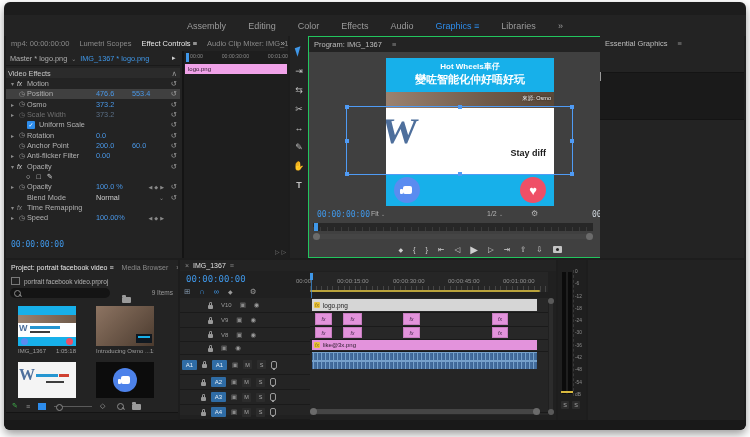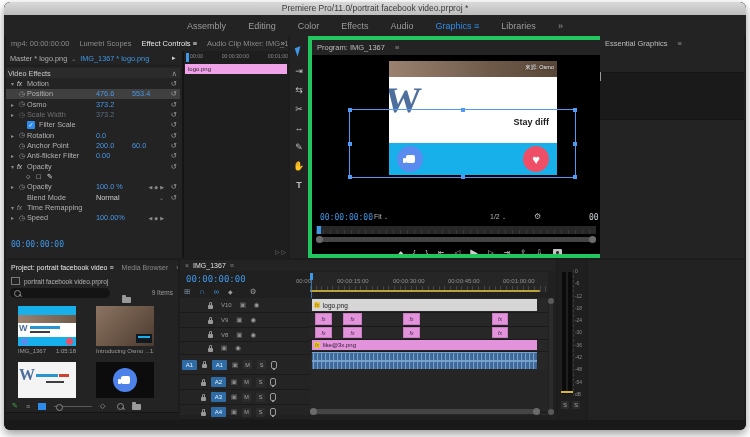--- a/index.html
+++ b/index.html
@@ -52,23 +52,20 @@
   .wavelane{height:7px;background:repeating-linear-gradient(90deg,#3c6493 0 1px,#76a1cb 1px 2px,#436c9c 2px 4px)}
   .pinkclip{position:absolute;background:#e393dc;border:1px solid #c77dc0;box-sizing:border-box;
        display:flex;align-items:center;justify-content:center;font-size:5px;color:#3a2340;font-style:italic}
   .rowline{border-bottom:1px solid #1a1a1a}
 </style>
 </head>
 <body>
 
 <div class="win">
 
-  <div class="titlebar">
-    <span>Premiere Pro/11.0/portrait facebook video.prproj *</span>
-  </div>
 
   <div class="wsbar">
     <span>Assembly</span>
     <span>Editing</span>
     <span>Color</span>
     <span>Effects</span>
     <span>Audio</span>
     <span class="active">
       <span>Graphics</span>
       <span>≡</span>
@@ -126,21 +123,21 @@
         <span class="d">▸</span>
         <span class="sw" style="color:#6e6e6e">◷</span>
         <span>Scale Width</span>
         <span class="v1" style="color:#5a6e84">373.2</span>
         <span class="rst">↺</span>
       </div>
       <div class="ecr">
         <span class="d"></span>
           <span class="sw"></span>
         <span style="display:inline-flex;width:8px;height:8px;background:#2d8ceb;border-radius:1px;color:#fff;font-size:6px;align-items:center;justify-content:center;margin-right:4px">✓</span>
-        <span>Filter Scale</span>
+        <span>Uniform Scale</span>
         <span class="rst">↺</span>
       </div>
       <div class="ecr">
         <span class="d">▸</span>
         <span class="sw">◷</span>
         <span>Rotation</span>
         <span class="v1">0.0</span>
         <span class="rst">↺</span>
       </div>
       <div class="ecr">
@@ -239,27 +236,31 @@
         </div>
       <div class="tool">
           <span>✋</span>
         </div>
       <div class="tool" style="font-weight:bold">
           <span>T</span>
         </div>
     </div>
   </div>
 
-  <div class="panel" style="left:304px;top:34px;width:344px;height:222px;border:4px solid #22c55e;background:#000000">
+  <div class="panel" style="left:304px;top:34px;width:344px;height:222px;border:1px solid #22c55e;background:#404040">
     <div class="phead">
       <span class="on" style="color:#bdbdbd">Program: IMG_1367</span>
       <span>≡</span>
     </div>
 
     <div class="abs" style="left:77px;top:21px;width:168px;height:148px;background:#000">
+      <div style="height:34px;background:#17b0ea;color:#fff;text-align:center;font-weight:bold;overflow:hidden">
+        <div style="font-size:8px;padding-top:3px">Hot Wheels車仔</div>
+        <div style="font-size:11px">變咗智能化仲好唔好玩</div>
+      </div>
       <div style="height:16px;background:linear-gradient(90deg,#9b8270,#6f5a49 60%,#584738);position:relative">
         <span style="position:absolute;right:3px;top:3px;font-size:5.5px;color:#fff;text-shadow:0 0 2px #000">來源: Osmo</span>
       </div>
       <div style="height:66px;background:#fff;position:relative;overflow:hidden">
         <span style="position:absolute;left:-4px;top:2px;font-family:'Liberation Serif',serif;font-weight:bold;font-size:36px;color:#4e6f9c;transform:skewX(-6deg)">W</span>
         <span style="position:absolute;right:8px;top:40px;font-size:9px;font-weight:bold;color:#1a1a1a">Stay diff</span>
       </div>
       <div style="height:32px;background:#17b0ea;position:relative">
         <div style="position:absolute;left:8px;top:3px;width:26px;height:26px;border-radius:50%;background:#5a8cf0;display:flex;align-items:center;justify-content:center">
             <span class="thumbup"></span>

